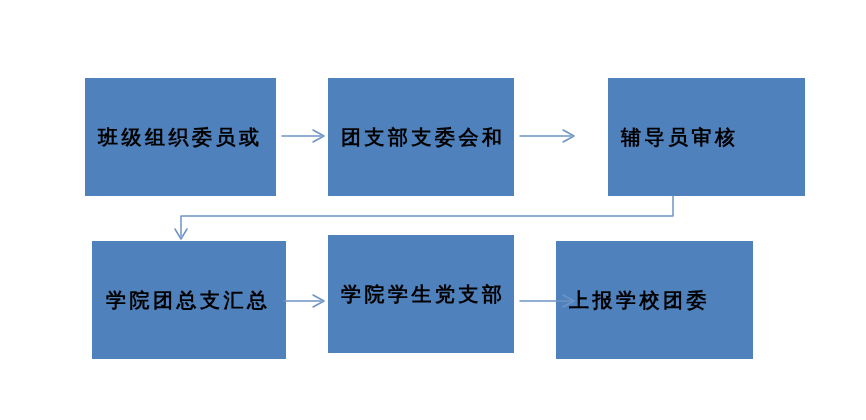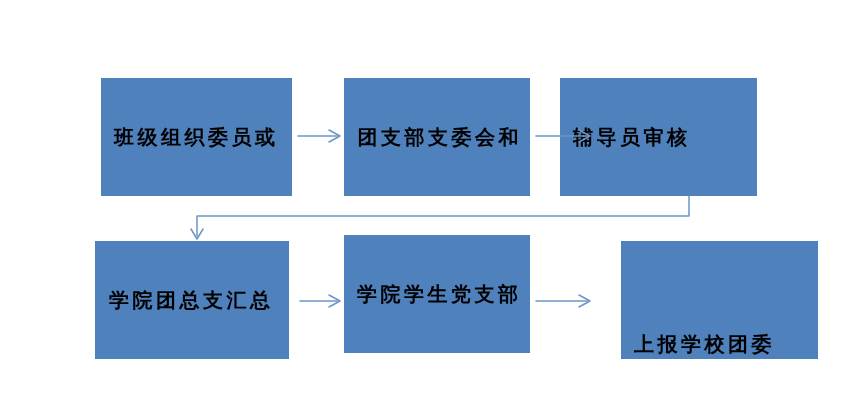--- a/index.html
+++ b/index.html
@@ -8,21 +8,21 @@
     --connector:#6d94c5;
     --page-bg:#ffffff;
   }
   html,body{margin:0;padding:0;}
   body{
     width:866px;height:420px;
     background:var(--page-bg);
     font-family:"Liberation Sans","DejaVu Sans",sans-serif;
     overflow:hidden;
   }
-  .canvas{position:relative;width:695px;height:420px;margin-left:16px;}
+  .canvas{position:relative;width:695px;height:420px;}
   .flow-box{
     position:absolute;
     background:var(--box-fill);
     color:var(--box-text);
     display:flex;
     flex-direction:column;
     justify-content:center;
     box-sizing:border-box;
     padding:0 8px 0 13px;
     font-size:20px;
@@ -47,37 +47,37 @@
 </style>
 </head>
 <body>
 
 <div class="canvas">
 
   <div class="flow-box" style="left:85px;top:78px;width:191px;height:118px;">
     <div class="line">班级组织委员或</div>
   </div>
 
-  <div class="flow-box" style="left:328px;top:78px;width:186px;height:118px;text-align:right;">
+  <div class="flow-box" style="left:328px;top:78px;width:186px;height:118px;">
     <div class="line">团支部支委会和</div>
   </div>
 
-  <div class="flow-box" style="left:544px;top:78px;width:197px;height:118px;">
+  <div class="flow-box" style="left:608px;top:78px;width:197px;height:118px;">
     <div class="line">辅导员审核</div>
   </div>
 
-  <div class="flow-box" style="left:79px;top:241px;width:194px;height:118px;padding-left:14px;">
+  <div class="flow-box" style="left:92px;top:241px;width:194px;height:118px;padding-left:14px;">
     <div class="line">学院团总支汇总</div>
   </div>
 
   <div class="flow-box" style="left:328px;top:235px;width:186px;height:118px;">
     <div class="line">学院学生党支部</div>
   </div>
 
-  <div class="flow-box" style="left:605px;top:241px;width:197px;height:118px;justify-content:flex-end;">
+  <div class="flow-box" style="left:556px;top:241px;width:197px;height:118px;">
     <div class="line">上报学校团委</div>
   </div>
 
   <svg class="connector-layer" viewBox="0 0 866 420">
 
     <g>
       <line x1="282" y1="136" x2="321" y2="136"></line>
       <path d="M313 130 L324 136 L313 142"></path>
     </g>
 

